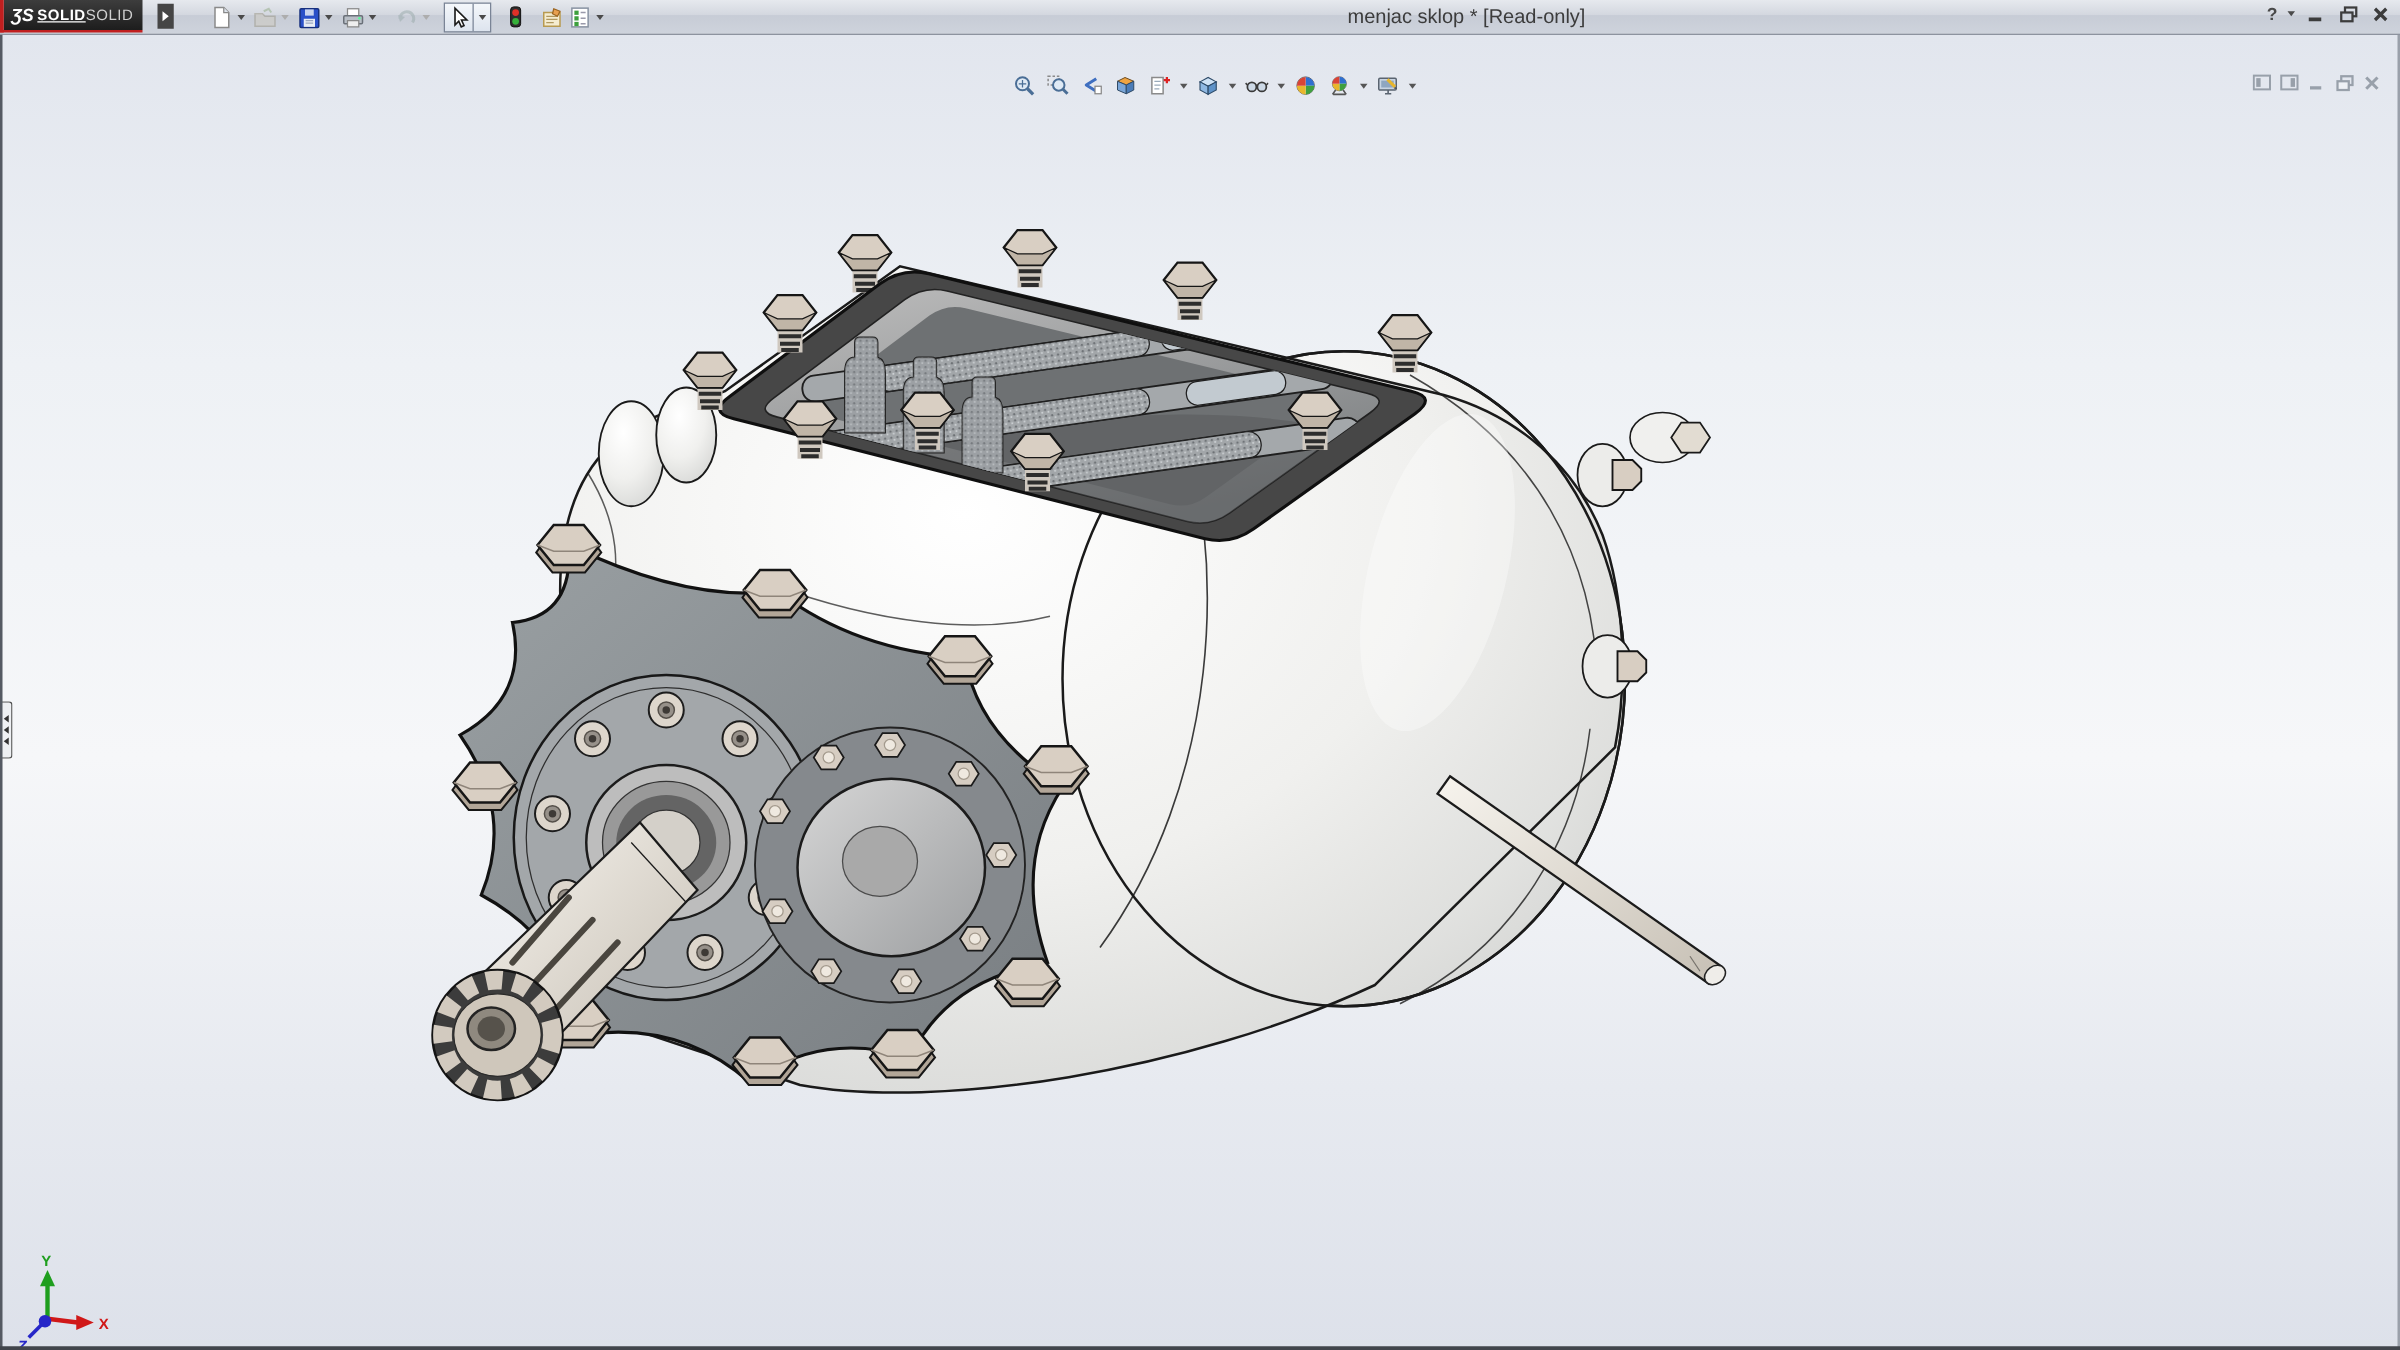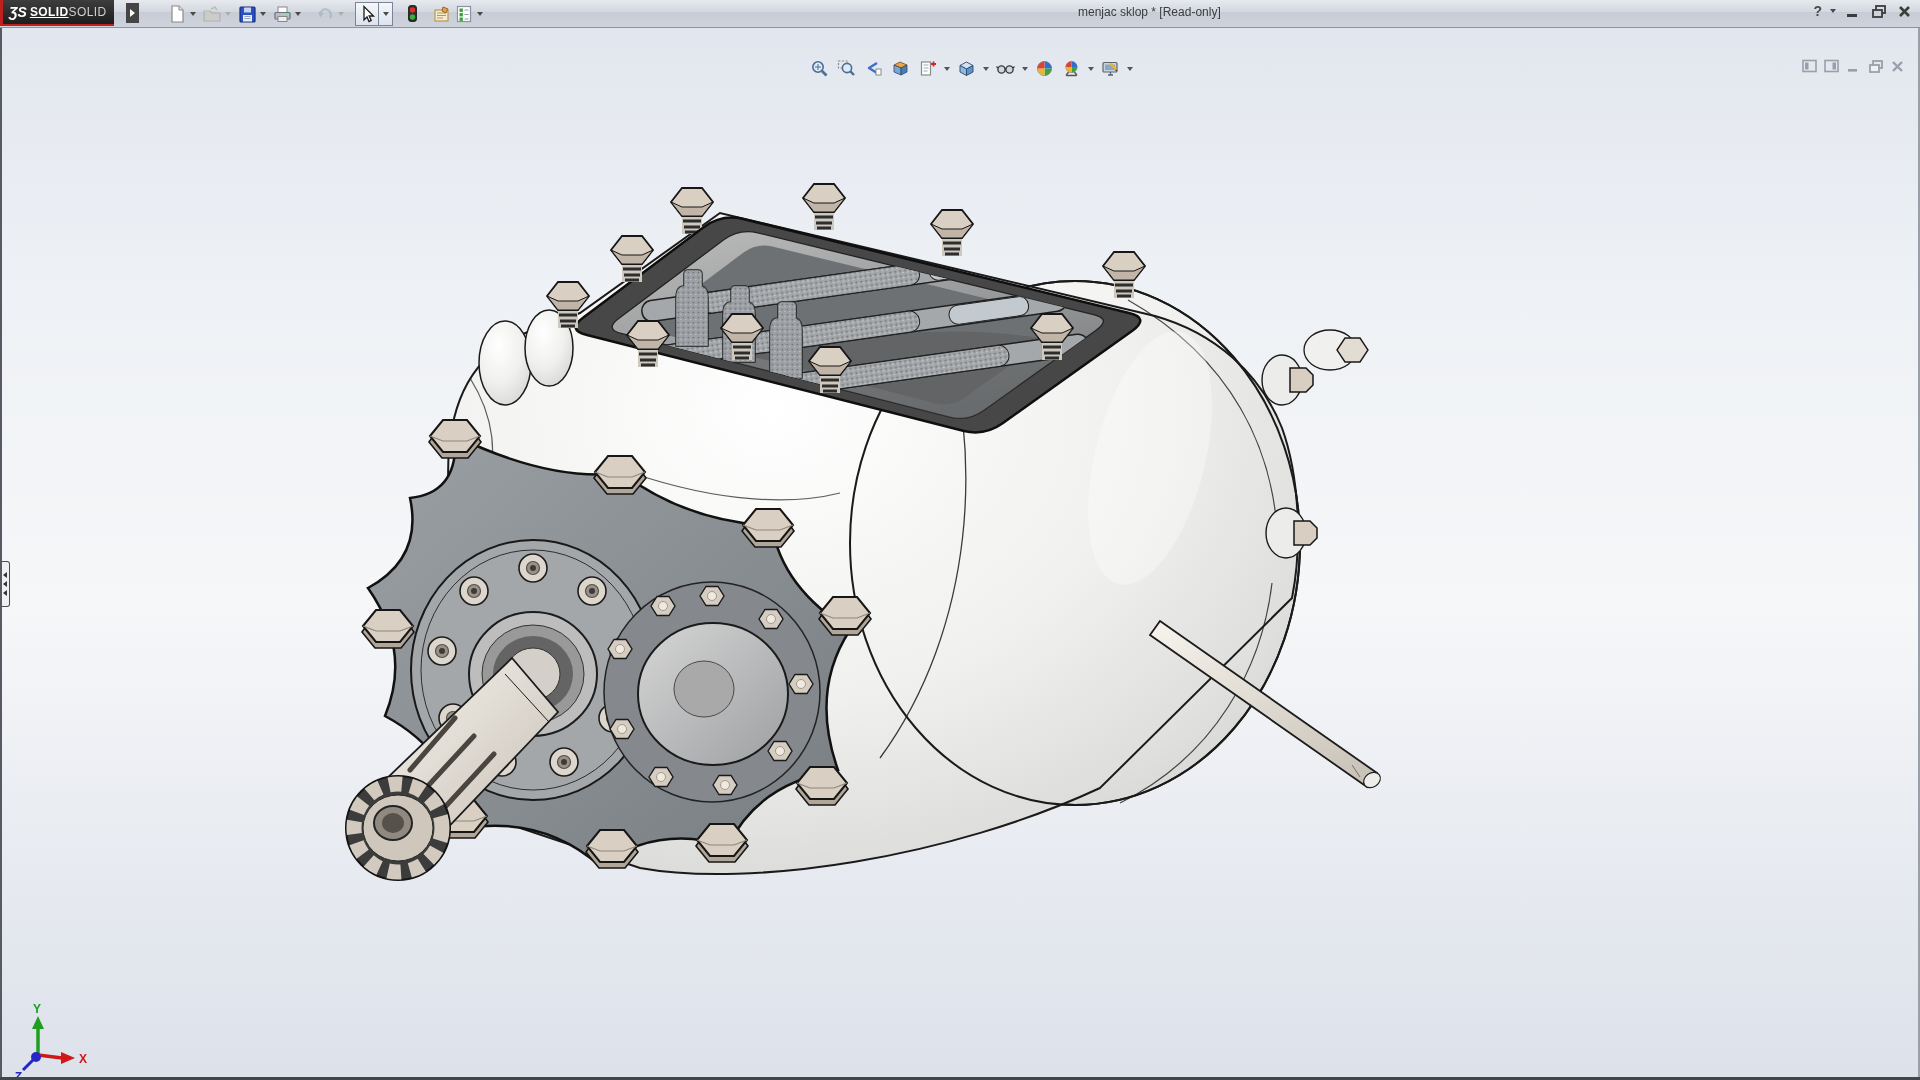--- a/index.html
+++ b/index.html
@@ -25,21 +25,21 @@
   .toolbar{position:absolute;left:166px;top:2px;height:23px;display:flex;align-items:center;}
   .tbtn{width:22px;height:22px;display:flex;align-items:center;justify-content:center;}
   .caret{width:0;height:0;border-top:4px solid #4a4a4a;border-left:3.5px solid transparent;
     border-right:3.5px solid transparent;margin:0 5px 0 2px;}
   .caret.dim{border-top-color:#adadad;}
   .sel-box{display:flex;align-items:center;border:1px solid #7a8496;
     background:linear-gradient(#f4f7fb,#dde4ee);height:22px;margin-left:6px;}
   .sel-dd{border-left:1px solid #7a8496;height:22px;width:13px;display:flex;align-items:center;justify-content:center;}
   .tb-gap{width:8px;}
 
-  .title{position:absolute;left:1078px;top:5px;font-size:12px;color:#3c3c3c;z-index:31;}
+  .title{position:absolute;left:1078px;top:5px;font-size:16px;color:#3c3c3c;z-index:31;}
 
   .win-controls{position:absolute;right:6px;top:3px;display:flex;align-items:center;gap:8px;z-index:32;}
   .help-glyph{font-size:14px;font-weight:bold;color:#4a4a4a;}
   .wc{display:flex;align-items:center;justify-content:center;width:18px;height:16px;}
 
   
   .viewport{position:absolute;left:0;top:27px;width:1920px;height:1053px;
     background:linear-gradient(180deg,#e2e6ee 0%,#eef1f5 25%,#f6f7f9 55%,#e7eaf0 80%,#dde1ea 100%);
     border-top:1px solid #5c6169;box-sizing:border-box;}
   .frame-l{position:absolute;left:0;top:27px;width:2px;height:1053px;background:#555a63;z-index:25;}

